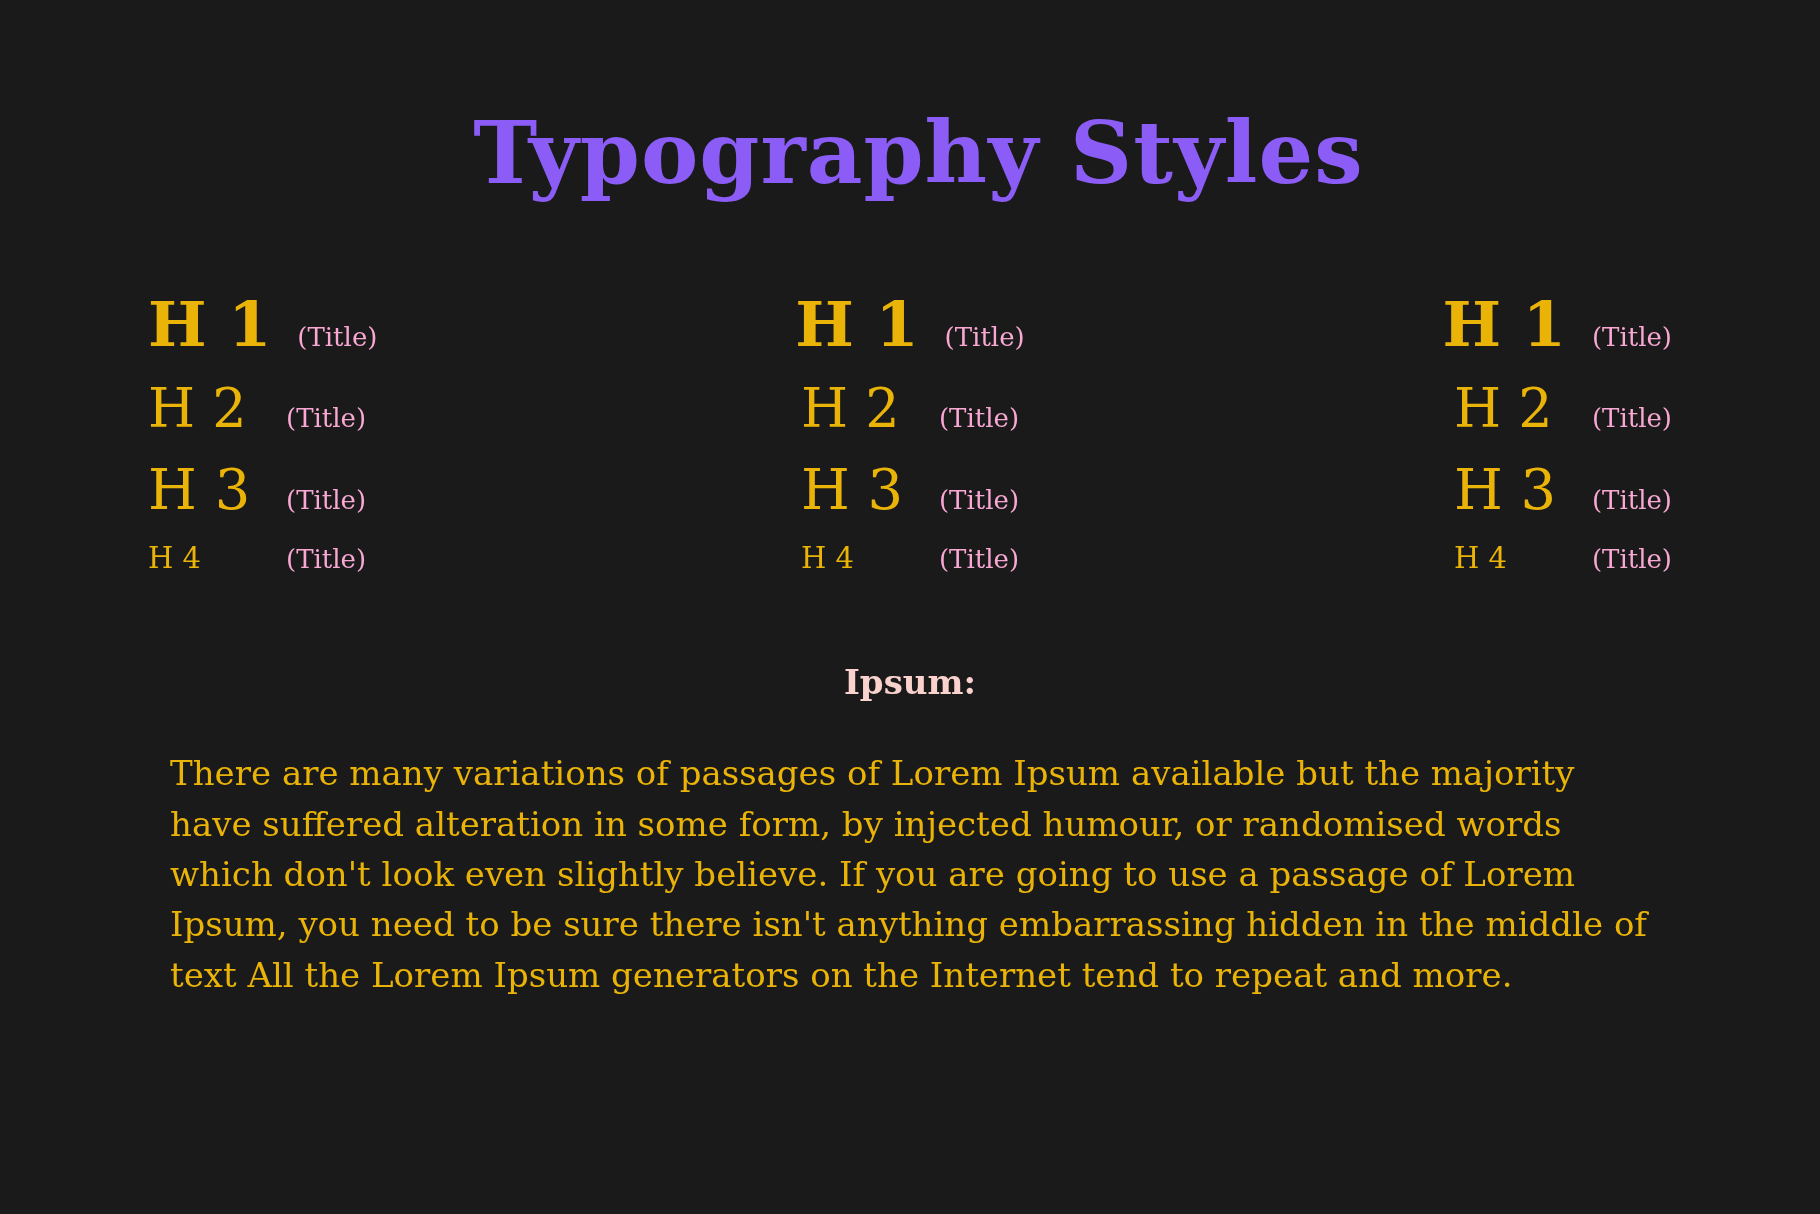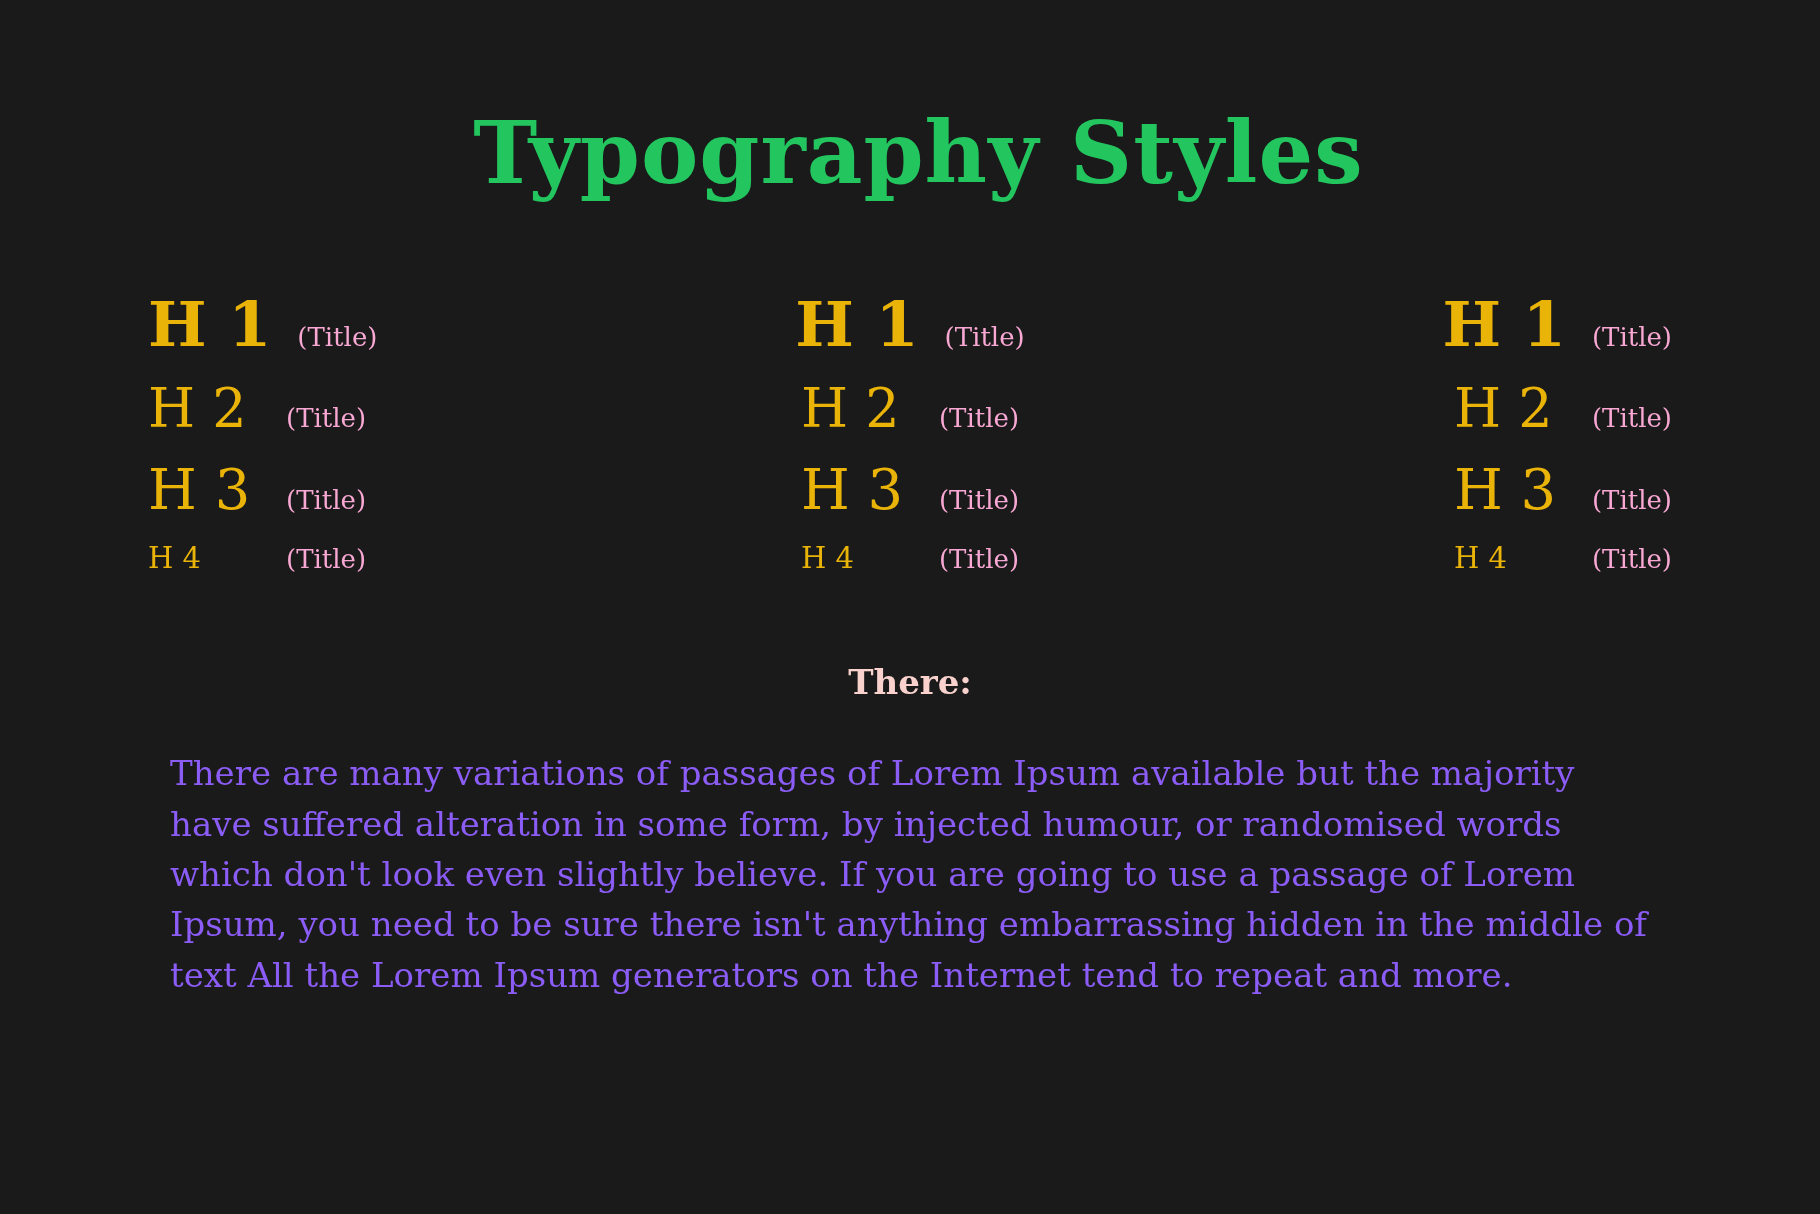--- a/index.html
+++ b/index.html
@@ -22,21 +22,21 @@
     background: #1a1a1a;
     box-sizing: border-box;
   }
 
   .page-title {
     text-align: center;
     font-family: "DejaVu Serif", serif;
     font-weight: 700;
     font-size: 86px;
     letter-spacing: 1px;
-    color: #22c55e;
+    color: #8b5cf6;
     margin: 0;
     padding-top: 108px;
     line-height: 1.05;
     padding-left: 17px;
   }
 
   .columns {
     display: flex;
     justify-content: space-between;
     padding: 96px 148px 0 148px;
@@ -96,21 +96,21 @@
     color: #f9d2cd;
     margin-top: 62px;
   }
 
   .quote-body {
     margin: 46px 170px 0 170px;
     font-family: "DejaVu Serif", serif;
     font-weight: 300;
     font-size: 34px;
     line-height: 1.48;
-    color: #8b5cf6;
+    color: #eab308;
     text-align: left;
   }
 </style>
 </head>
 <body>
 
 <div class="page">
 
   <h1 class="page-title">Typography Styles</h1>
 
@@ -168,17 +168,17 @@
         <span class="h-label">(Title)</span>
       </div>
       <div class="heading-row">
         <span class="h-sample h4-sample">H 4</span>
         <span class="h-label">(Title)</span>
       </div>
     </div>
 
   </div>
 
-  <div class="quote-label">There:</div>
+  <div class="quote-label">Ipsum:</div>
 
   <p class="quote-body">There are many variations of passages of Lorem Ipsum available but the majority have suffered alteration in some form, by injected humour, or randomised words which don't look even slightly believe. If you are going to use a passage of Lorem Ipsum, you need to be sure there isn't anything embarrassing hidden in the middle of text All the Lorem Ipsum generators on the Internet tend to repeat and more.</p>
 
 </div>
 
 </body></html>

